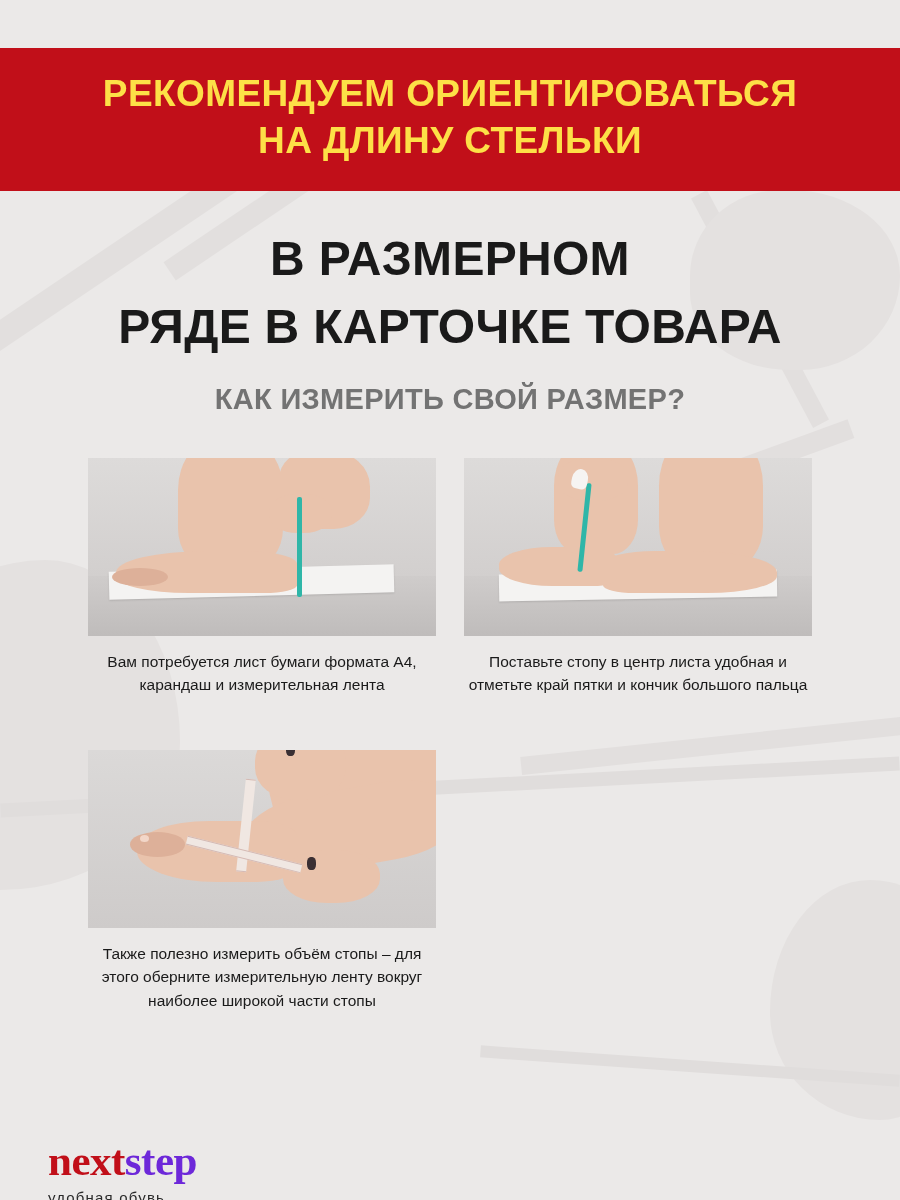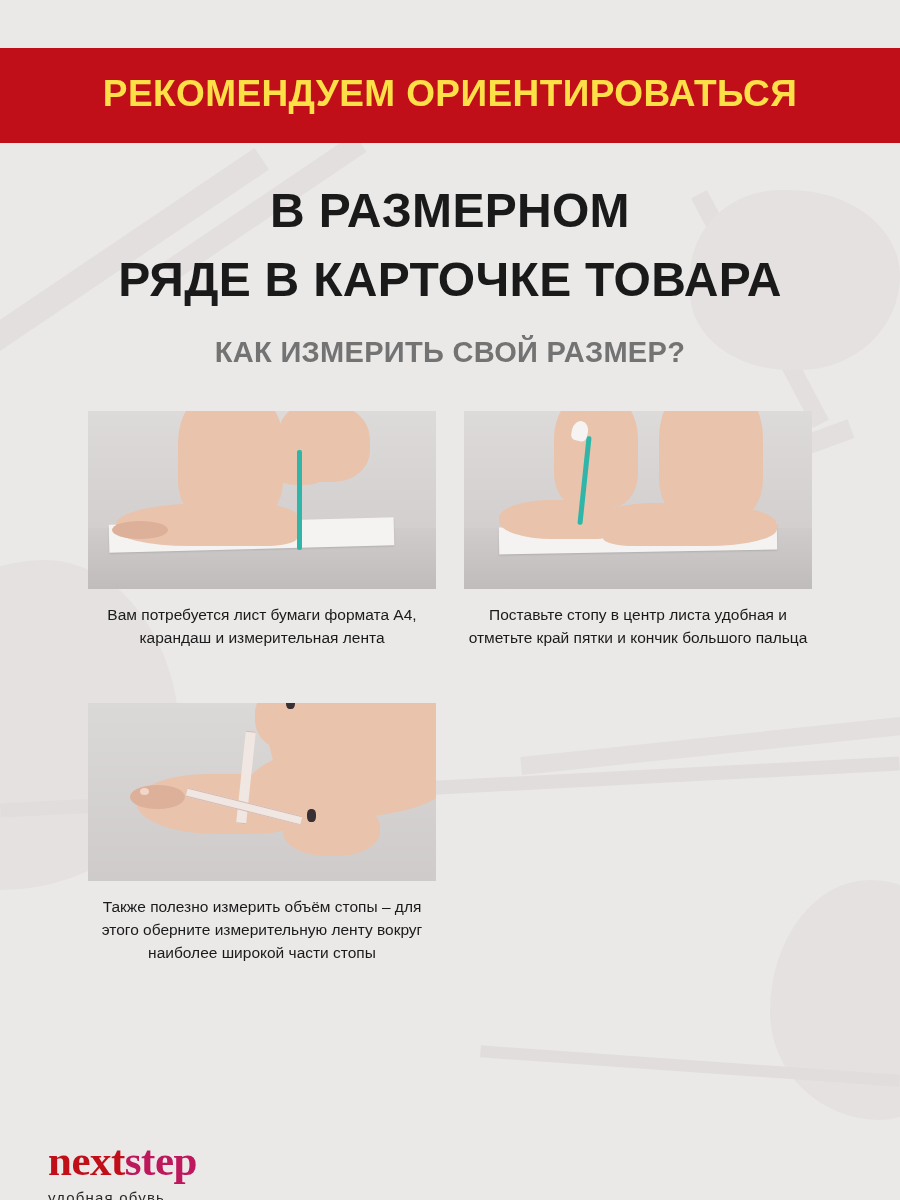--- a/index.html
+++ b/index.html
@@ -196,21 +196,21 @@
     bottom: 42px;
   }
   .logo-word {
     font-size: 43px;
     font-weight: bold;
     letter-spacing: -0.5px;
     line-height: 1;
     font-family: "Liberation Serif", serif;
   }
   .logo-next { color: #c10f19; }
-  .logo-step { color: #be185d; margin-top: 48px; }
+  .logo-step { color: #6d28d9; margin-top: 48px; }
   .logo-tag {
     margin-top: 7px;
     font-size: 15px;
     letter-spacing: 1.2px;
     color: #2a2a2a;
   }
 </style>
 </head>
 <body>
 
@@ -224,20 +224,21 @@
   <div class="bg-blob c2"></div>
   <div class="bg-blob c3"></div>
   <div class="bg-line l1"></div>
   <div class="bg-line l2"></div>
 </div>
 
 <div class="page">
 
   <div class="banner">
     <div class="banner-line">РЕКОМЕНДУЕМ ОРИЕНТИРОВАТЬСЯ</div>
+    <div class="banner-line">НА ДЛИНУ СТЕЛЬКИ</div>
   </div>
 
   <div class="headline">
     <div class="headline-line">В РАЗМЕРНОМ</div>
     <div class="headline-line">РЯДЕ В КАРТОЧКЕ ТОВАРА</div>
   </div>
 
   <div class="subhead">КАК ИЗМЕРИТЬ СВОЙ РАЗМЕР?</div>
 
   <div class="steps">

